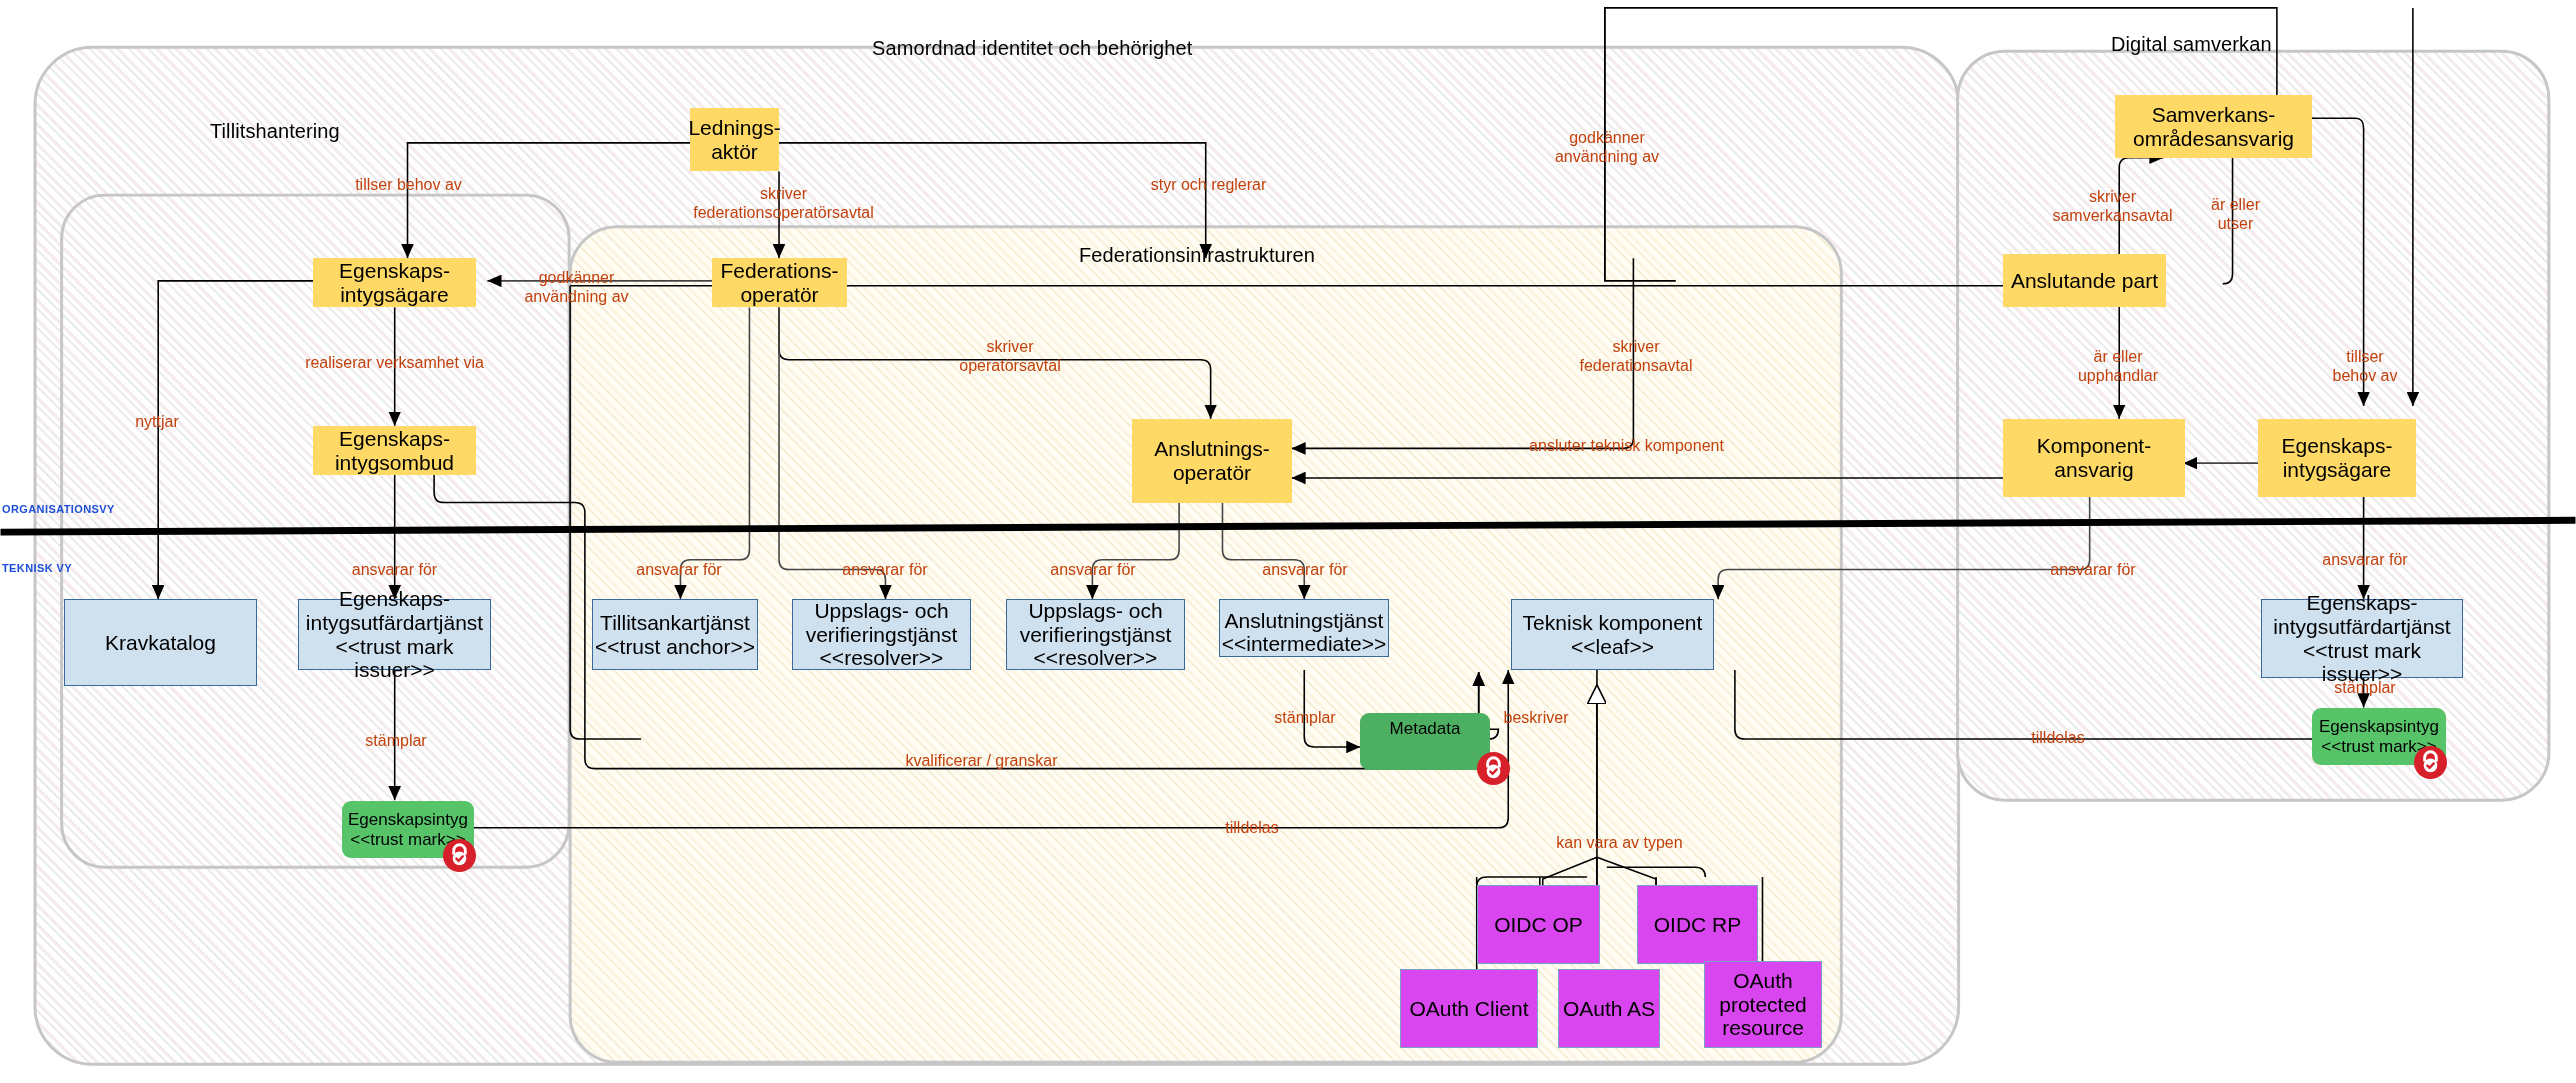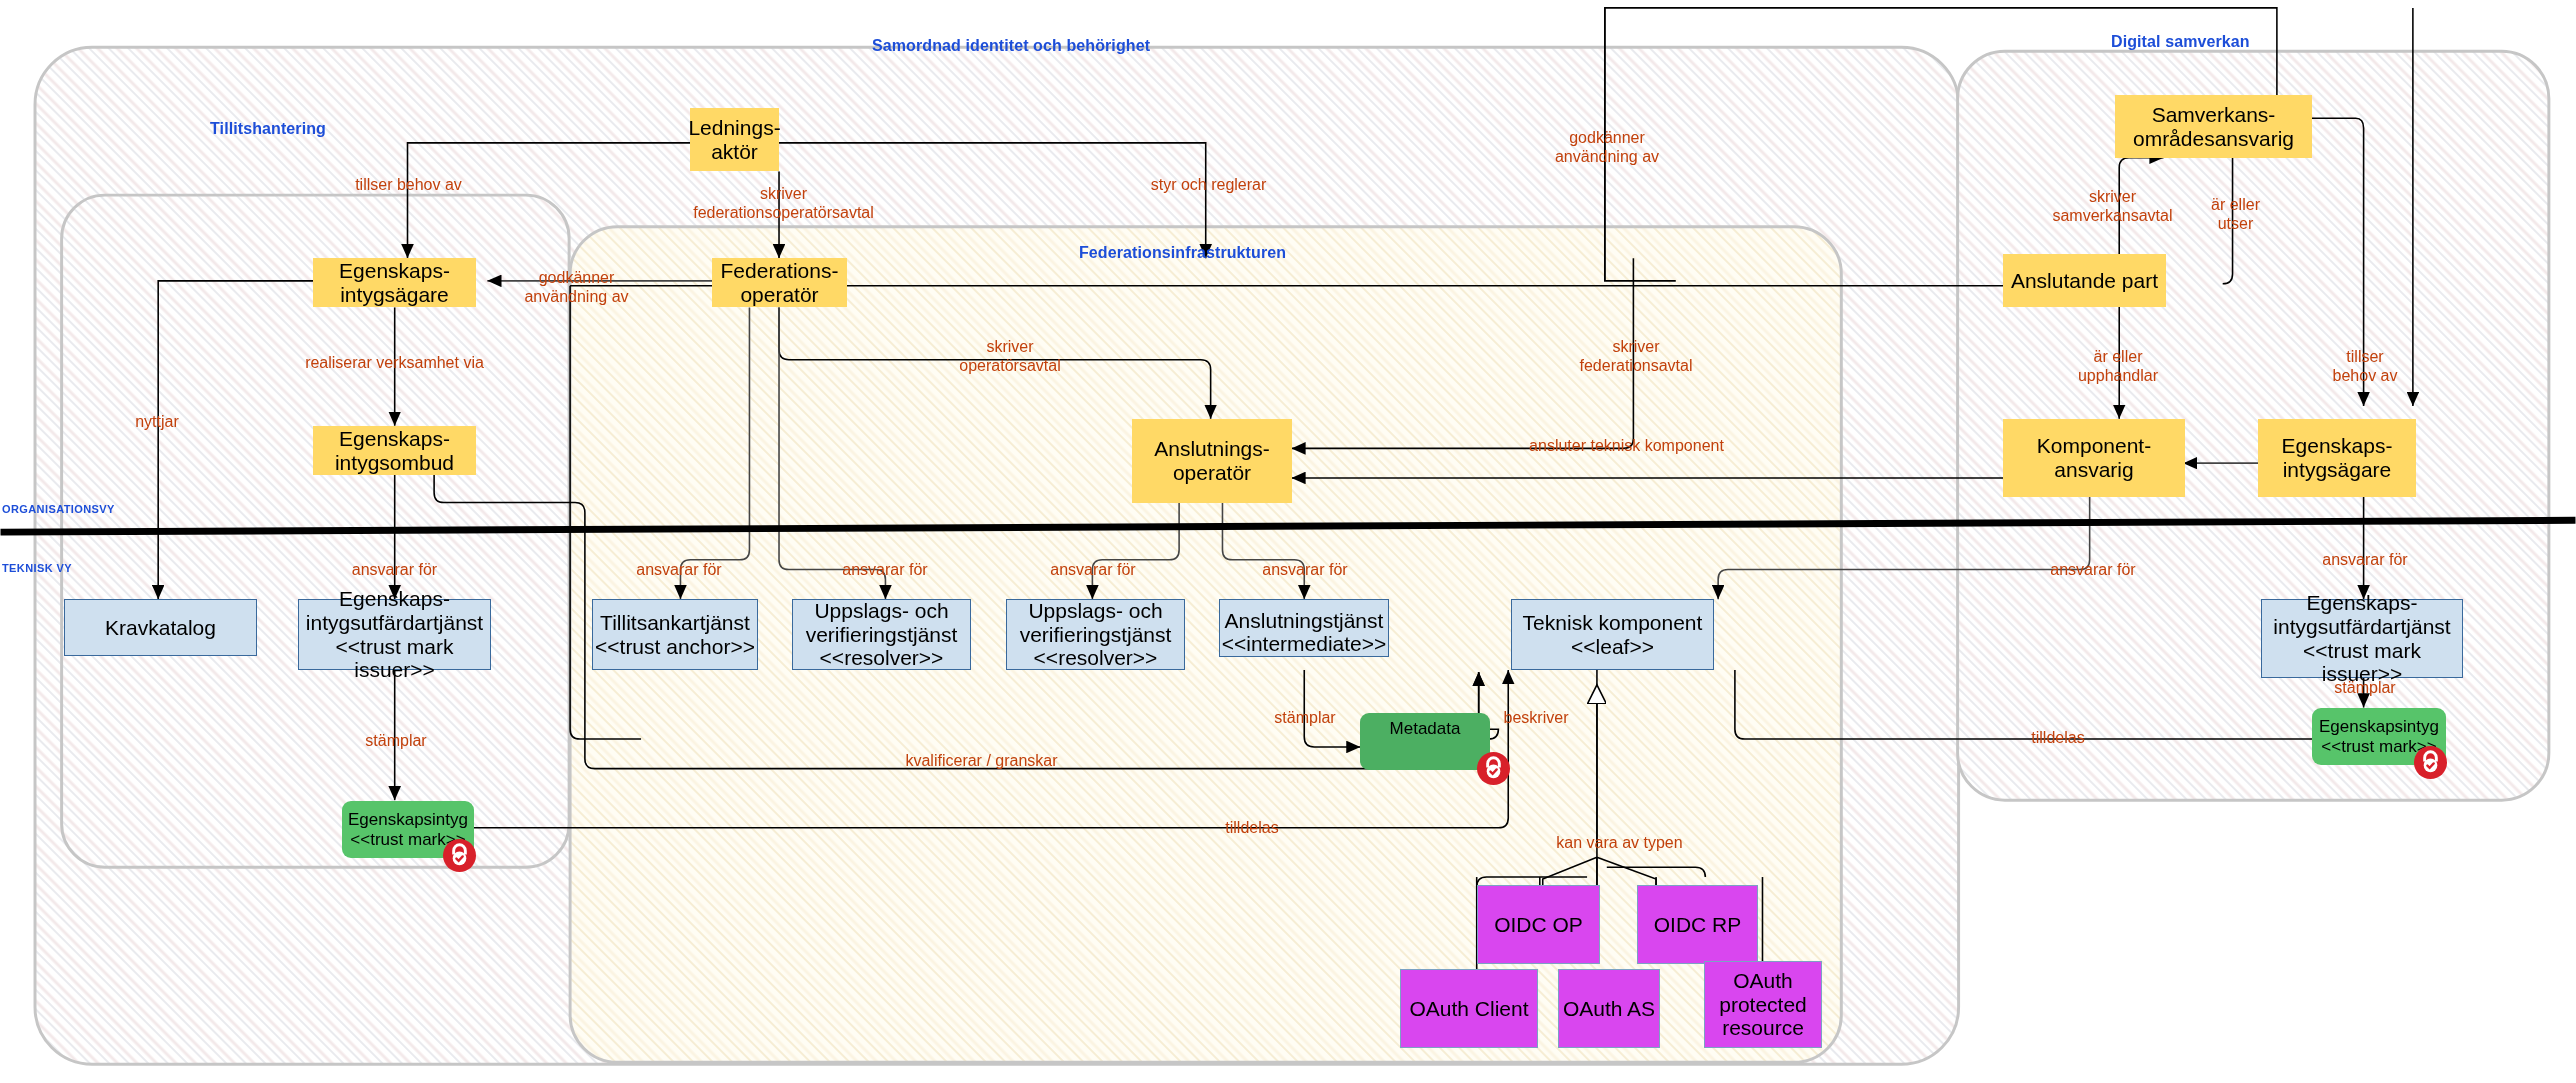--- a/index.html
+++ b/index.html
@@ -8,21 +8,21 @@
   #stage{position:relative;width:2576px;height:1083px;overflow:hidden;background:#fff;}
   svg.layer{position:absolute;left:0;top:0;width:2576px;height:1083px;}
   .node{position:absolute;box-sizing:border-box;display:flex;align-items:center;
         justify-content:center;text-align:center;line-height:1.12;color:#000;}
   .actor{background:#ffd966;border:1px solid #ffd966;font-size:21px;}
   .tech{background:#cfe0ef;border:1px solid #39699c;font-size:21px;}
   .tech-small{background:#d946ef;border:1px solid #7ba2c4;font-size:21px;}
   .mark{background:#57c46a;border:1px dashed #57c46a;border-radius:9px;font-size:17px;margin-left:15px;}
   .metadata{background:#4caf62;border:1px dashed #4caf62;border-radius:9px;font-size:17px;
             align-items:flex-start;padding-top:5px;}
-  .grouptitle{position:absolute;font-weight:bold;color:#1d4ed8;font-size:16px;
+  .grouptitle{position:absolute;font-weight:normal;color:#000000;font-size:20px;
               letter-spacing:0.1px;white-space:nowrap;}
   .vylabel{position:absolute;font-weight:bold;color:#1d4ed8;font-size:11px;letter-spacing:0.4px;
            white-space:nowrap;}
   .edge-label{position:absolute;font-size:16px;color:#c2410c;text-align:center;
               line-height:1.2;white-space:nowrap;background:transparent;}
   .seal{position:absolute;width:35px;height:35px;}
 </style>
 </head>
 <body>
 
@@ -188,21 +188,21 @@
   </div>
 
   <div class="node actor" style="left:2003px;top:419px;width:182px;height:78px;">
     <span>Komponent-<br>ansvarig</span>
   </div>
 
   <div class="node actor" style="left:2258px;top:419px;width:158px;height:78px;">
     <span>Egenskaps-<br>intygsägare</span>
   </div>
 
-  <div class="node tech" style="left:64px;top:599px;width:193px;height:57px;">
+  <div class="node tech" style="left:64px;top:599px;width:193px;height:87px;">
     <span>Kravkatalog</span>
   </div>
 
   <div class="node tech" style="left:298px;top:599px;width:193px;height:71px;">
     <span>Egenskaps-<br>intygsutfärdartjänst<br>&lt;&lt;trust mark issuer&gt;&gt;</span>
   </div>
 
   <div class="node tech" style="left:592px;top:599px;width:166px;height:71px;">
     <span>Tillitsankartjänst<br>&lt;&lt;trust anchor&gt;&gt;</span>
   </div>

